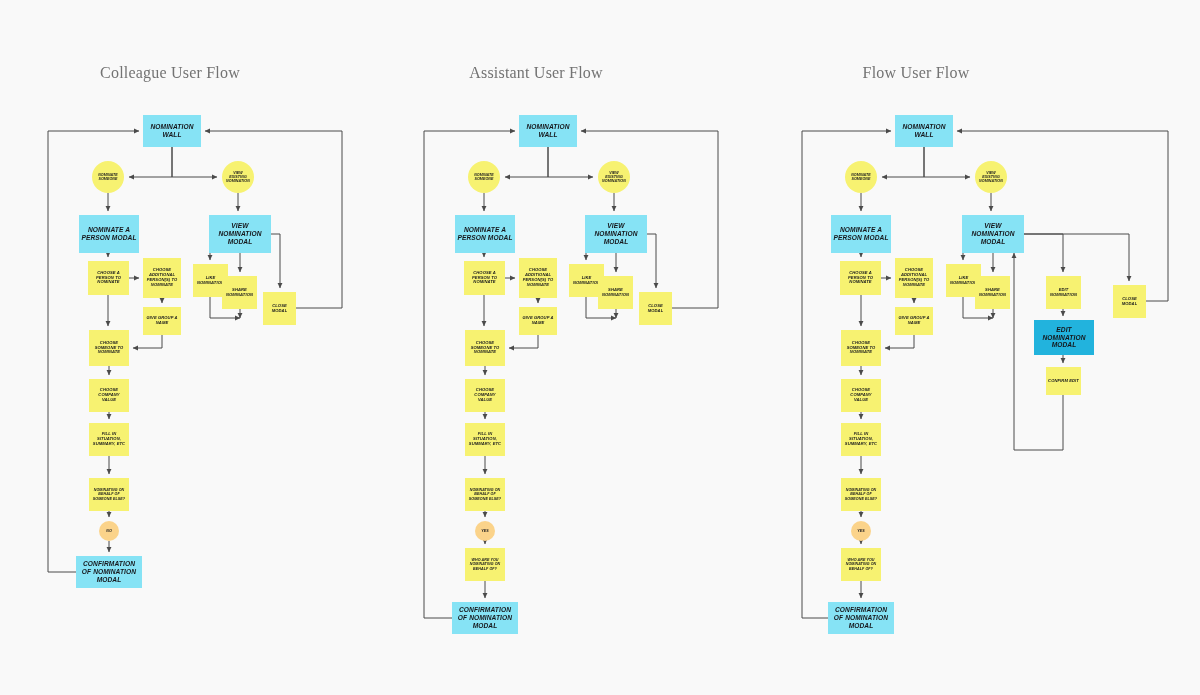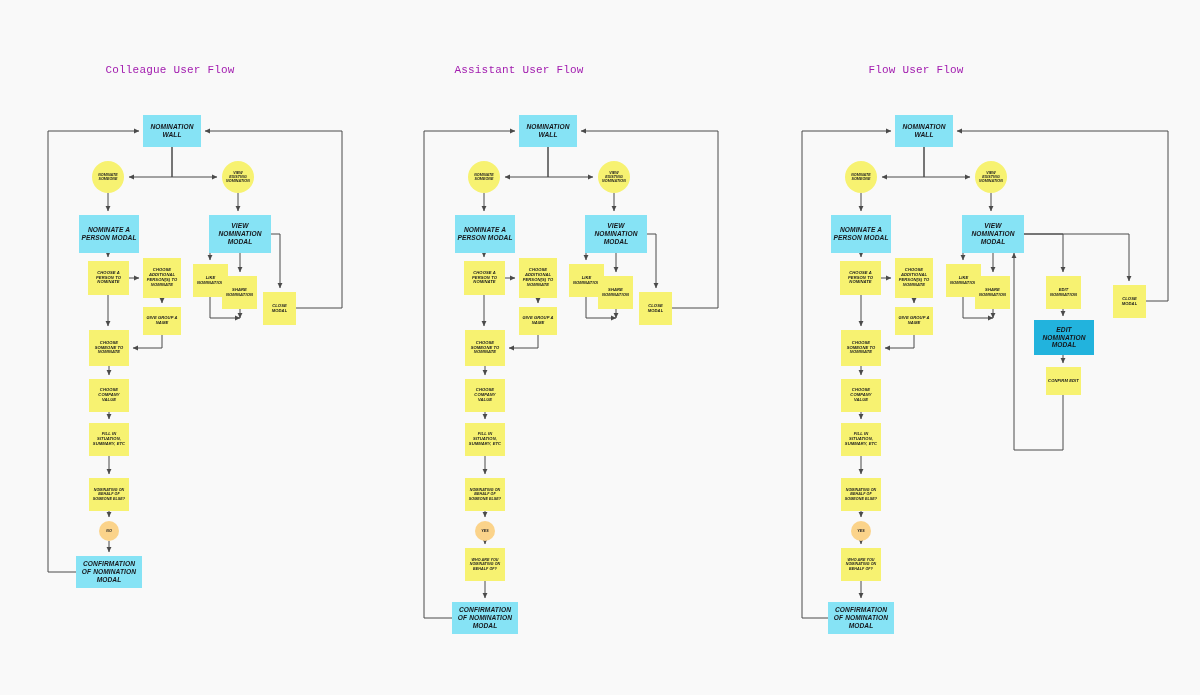--- a/index.html
+++ b/index.html
@@ -6,23 +6,23 @@
   html, body {
     width: 1200px; height: 695px;
     background: #f9f9f9;
     font-family: "Liberation Sans", sans-serif;
     overflow: hidden;
   }
   #canvas { position: relative; width: 1200px; height: 695px; }
 
   .flow-title {
     position: absolute;
-    font-family: Liberation Mono, monospace;
-    font-size: 11px;
-    color: #a21caf;
+    font-family: Liberation Serif, serif;
+    font-size: 16px;
+    color: #737373;
     letter-spacing: .2px;
     white-space: nowrap;
     transform: translateX(-50%);
   }
 
   svg.wires {
     position: absolute; left: 0; top: 0;
     width: 1200px; height: 695px;
     pointer-events: none;
   }
@@ -54,21 +54,21 @@
   .sz-tiny   { font-size: 3.6px; }
   .sz-sm     { font-size: 4.1px; }
   .sz-md     { font-size: 6.6px; }
 </style>
 </head>
 <body>
 
 <div id="canvas">
 
   <div class="flow-title" style="left:170px;top:64px;">Colleague User Flow</div>
-  <div class="flow-title" style="left:519px;top:64px;">Assistant User Flow</div>
+  <div class="flow-title" style="left:536px;top:64px;">Assistant User Flow</div>
   <div class="flow-title" style="left:916px;top:64px;">Flow User Flow</div>
 
   <svg class="wires" id="wire-layer" viewBox="0 0 1200 695">
     <defs>
       <marker id="ah" markerWidth="7" markerHeight="7" refX="5.4" refY="2.6" orient="auto">
         <path d="M0,0 L5.6,2.6 L0,5.2 z" fill="#4a4a4a"></path>
       </marker>
     </defs>
     <g id="wire-group">
         <path d="M 172 147 L 172 177 L 129 177" fill="none" stroke="#4a4a4a" stroke-width="1" marker-end="url(#ah)"></path>

